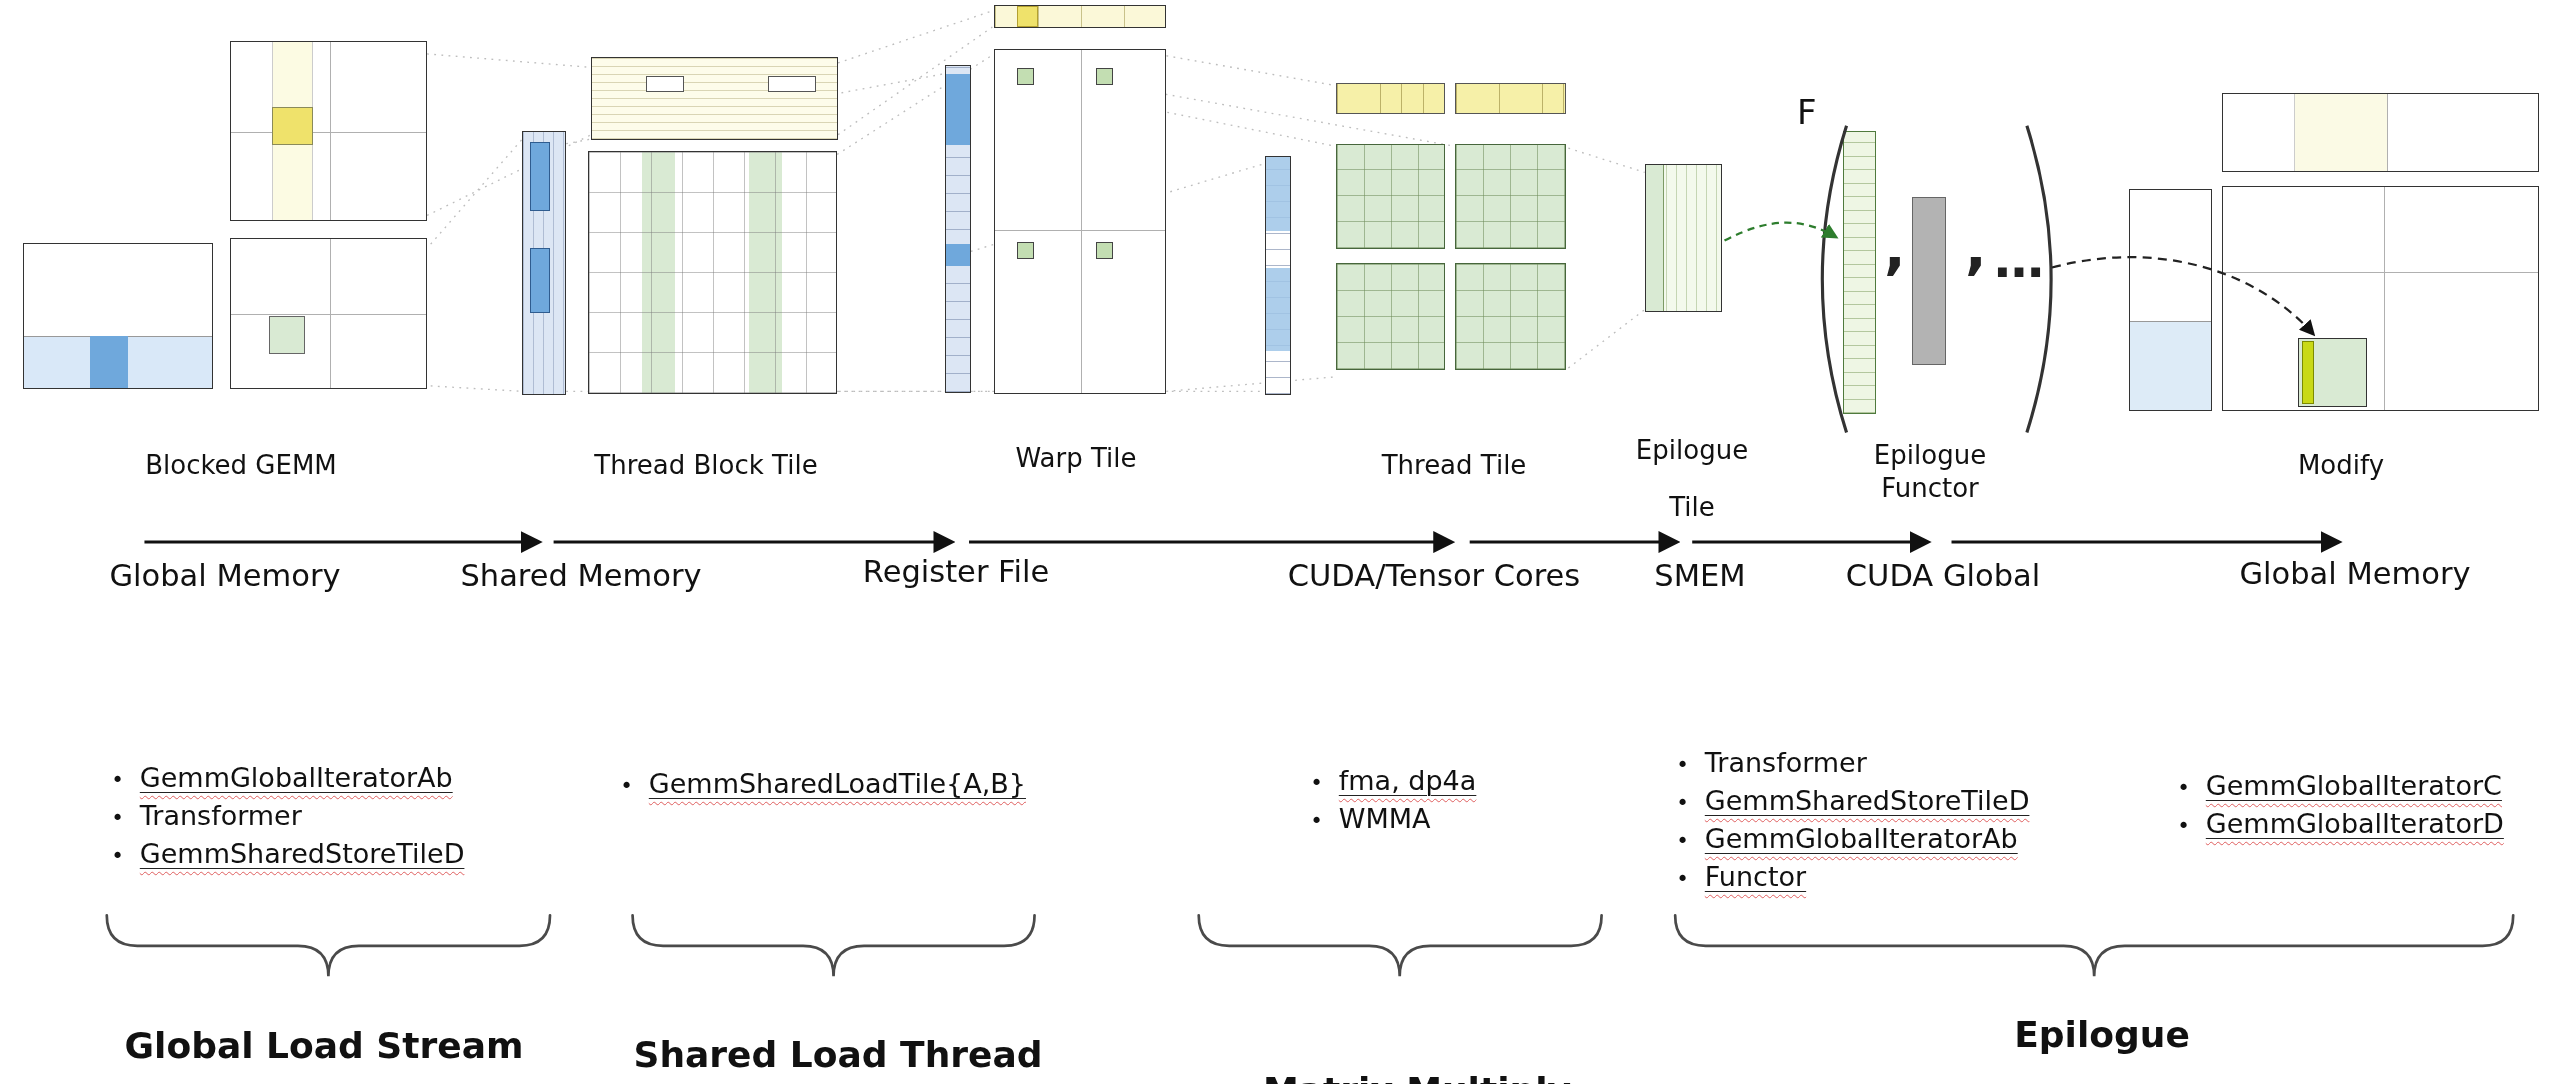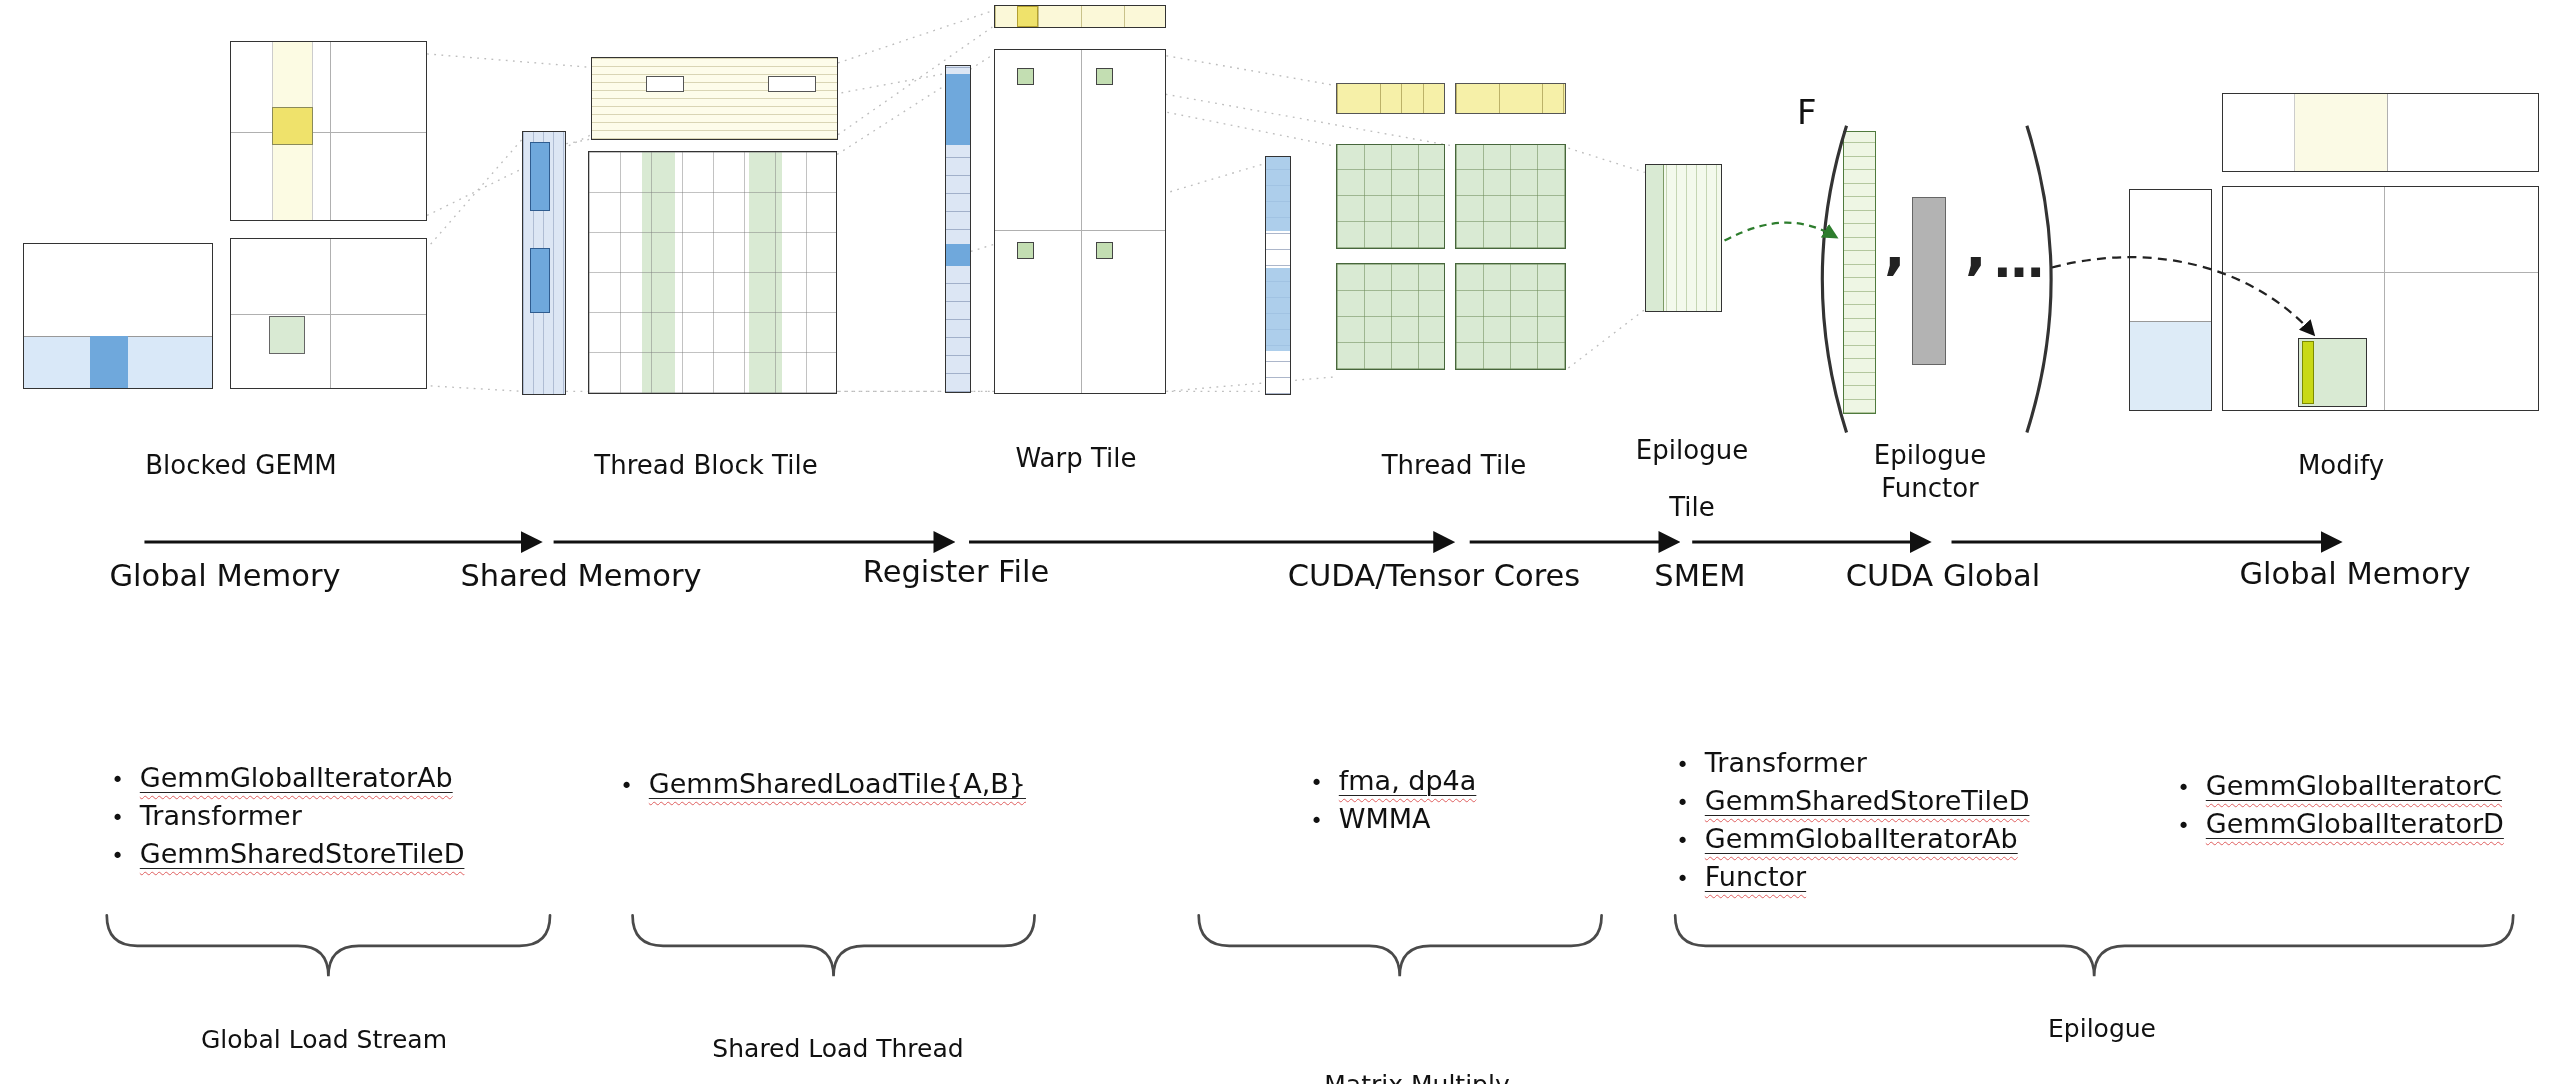--- a/index.html
+++ b/index.html
@@ -5,21 +5,21 @@
   html,body{margin:0;padding:0;background:#fff;}
   #canvas{position:relative;width:2576px;height:1085px;background:#ffffff;
           font-family:"DejaVu Sans","Liberation Sans",sans-serif;color:#111;overflow:hidden;}
   svg.overlay{position:absolute;left:0;top:0;pointer-events:none;}
   .box{position:absolute;background:#fff;border:1.8px solid #333;box-sizing:border-box;}
   .cell{position:absolute;box-sizing:border-box;}
   .vl{position:absolute;top:0;bottom:0;width:0.9px;background:#b0b0b0;}
   .hl{position:absolute;left:0;right:0;height:0.9px;background:#b0b0b0;}
   .slabel{position:absolute;font-size:26px;transform:translateX(-50%);white-space:nowrap;}
   .mem{position:absolute;font-size:30.5px;transform:translateX(-50%);white-space:nowrap;}
-  .blabel{position:absolute;font-size:25px;transform:translateX(-50%);white-space:nowrap;}
+  .blabel{position:absolute;font-size:36px;transform:translateX(-50%);white-space:nowrap;font-weight:bold;}
   .list{position:absolute;font-size:27px;}
   .row{display:flex;align-items:baseline;height:38px;}
   .bullet{width:23px;text-align:center;font-size:21.5px;}
   .itxt{margin-left:10.8px;white-space:nowrap;}
   .u{text-decoration-line:underline;text-decoration-style:solid;text-decoration-color:#222;
      text-decoration-thickness:1.3px;text-underline-offset:4.5px;}
   .sp{text-decoration-line:underline;text-decoration-style:wavy;text-decoration-color:#df5f5f;
      text-decoration-thickness:1.3px;text-underline-offset:8px;}
   
   .tbtA{background-color:#dce6f4;background-image:repeating-linear-gradient(90deg,rgba(90,110,150,.35) 0 0.9px,transparent 0.9px 10px);}

